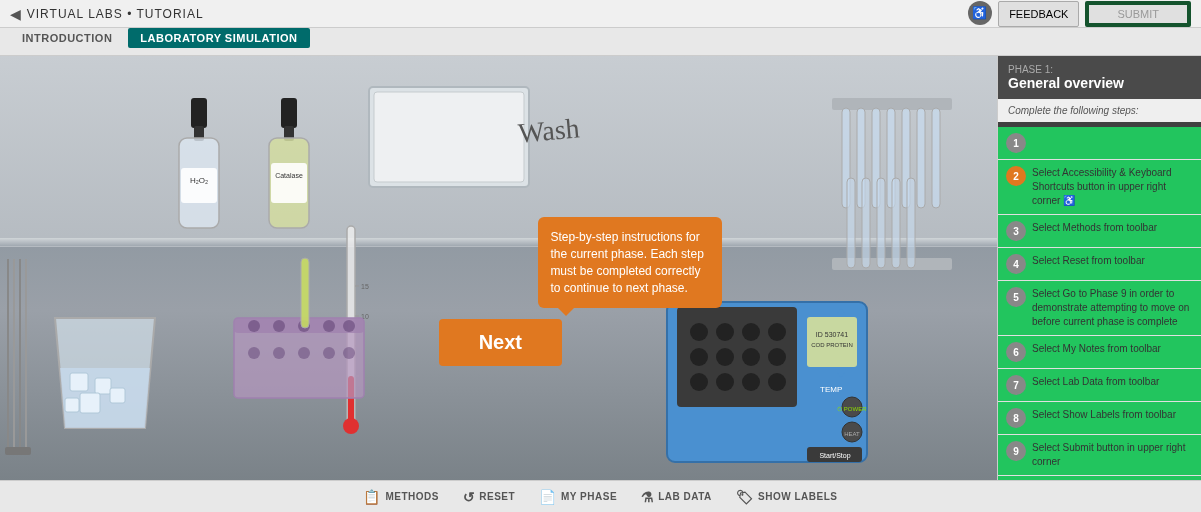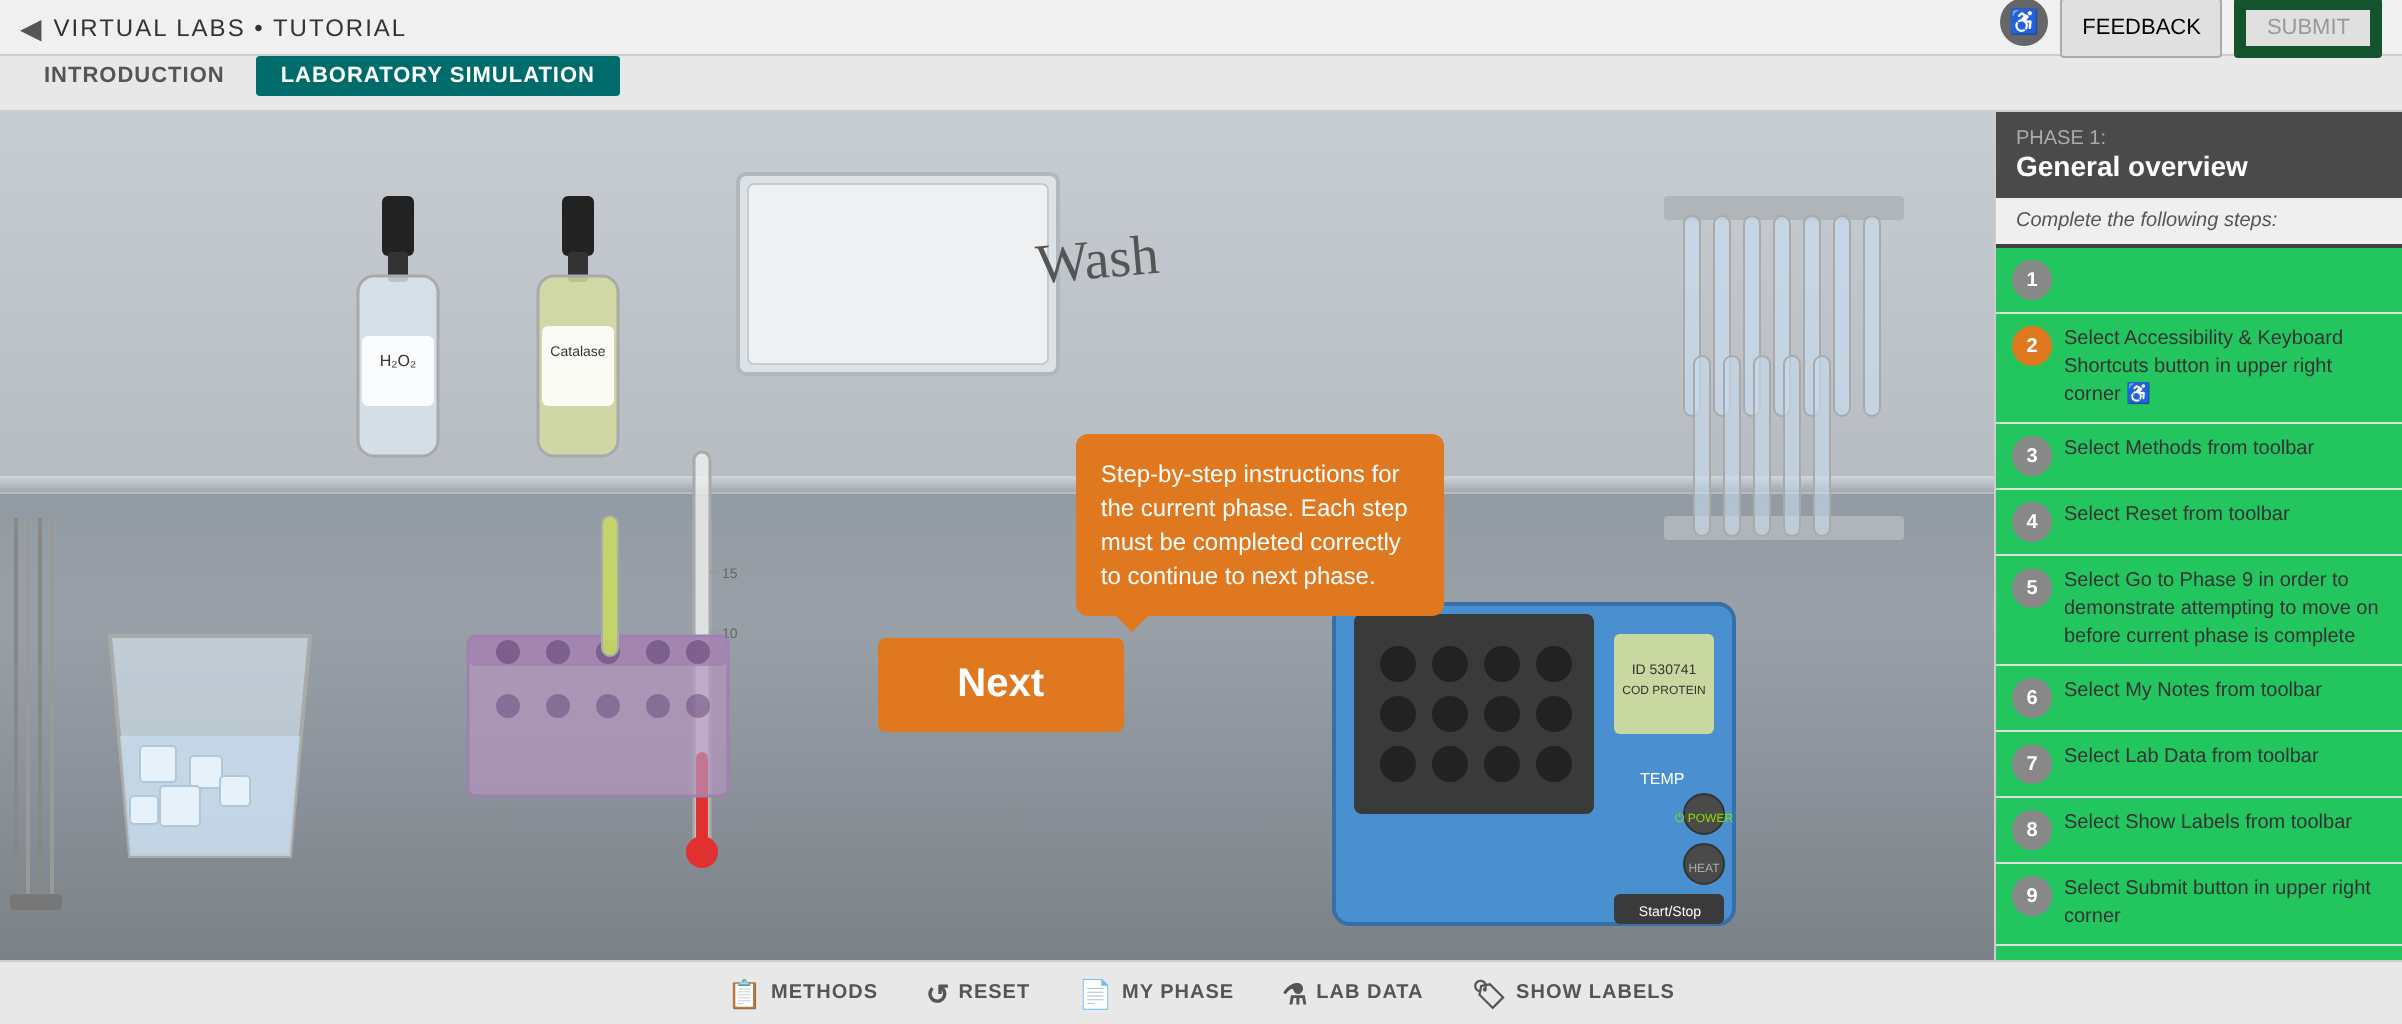--- a/index.html
+++ b/index.html
@@ -17,21 +17,21 @@
     #header-right { display: flex; gap: 6px; }
     #accessibility-btn {
       width: 24px; height: 24px; border-radius: 50%; background: #666;
       display: flex; align-items: center; justify-content: center; color: white; font-size: 12px; cursor: pointer;
     }
     #feedback-btn {
       padding: 3px 10px; background: #e0e0e0; border: 1px solid #aaa;
       font-size: 11px; cursor: pointer; border-radius: 2px;
     }
     #submit-btn {
-      padding: 3px 10px; background: #e0e0e0; border: 6px solid #14532d;
+      padding: 3px 28px; background: #e0e0e0; border: 4px solid #14532d;
       font-size: 11px; cursor: pointer; border-radius: 2px; color: #999;
     }
 
     
     #nav-tabs {
       display: flex; align-items: flex-start; height: 28px;
       background: #e8e8e8; border-bottom: 1px solid #ccc; padding: 0 10px; gap: 4px;
     }
     .nav-tab {
       padding: 4px 12px; font-size: 11px; font-weight: bold; cursor: pointer;
@@ -93,21 +93,21 @@
       width: 204px; background: #22c55e; border-left: 1px solid #ccc;
       overflow-y: auto; font-size: 11px;
     }
     #phase-header {
       background: #4a4a4a; color: white; padding: 8px 10px;
     }
     #phase-label { font-size: 10px; color: #aaa; }
     #phase-title { font-size: 14px; font-weight: bold; }
     #steps-intro {
       padding: 6px 10px; font-style: italic; color: #555; font-size: 10px;
-      background: #efefef; border-bottom: 2px solid #404040;
+      background: #efefef; border-bottom: 5px solid #404040;
     }
     .step-item {
       display: flex; padding: 6px 8px; border-bottom: 1px solid #e0e0e0;
       align-items: flex-start; gap: 6px;
     }
     .step-number {
       min-width: 20px; height: 20px; border-radius: 50%;
       background: #888; color: white; font-size: 10px;
       display: flex; align-items: center; justify-content: center;
       font-weight: bold; flex-shrink: 0;

